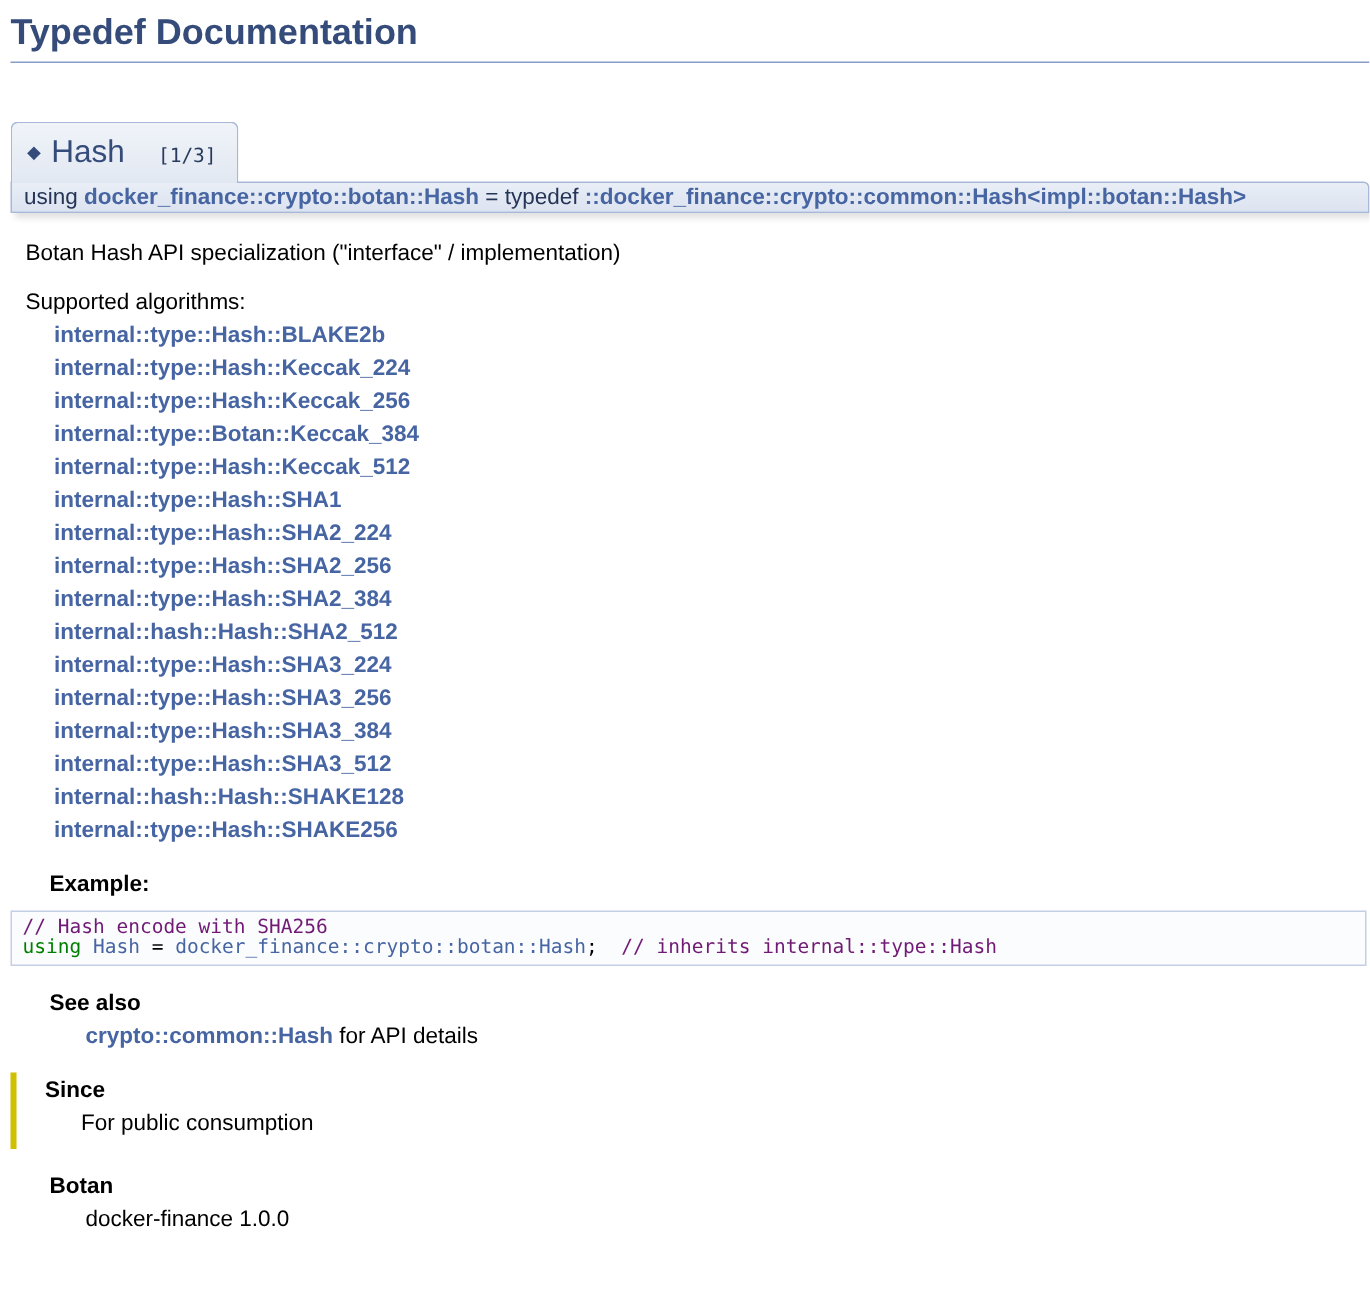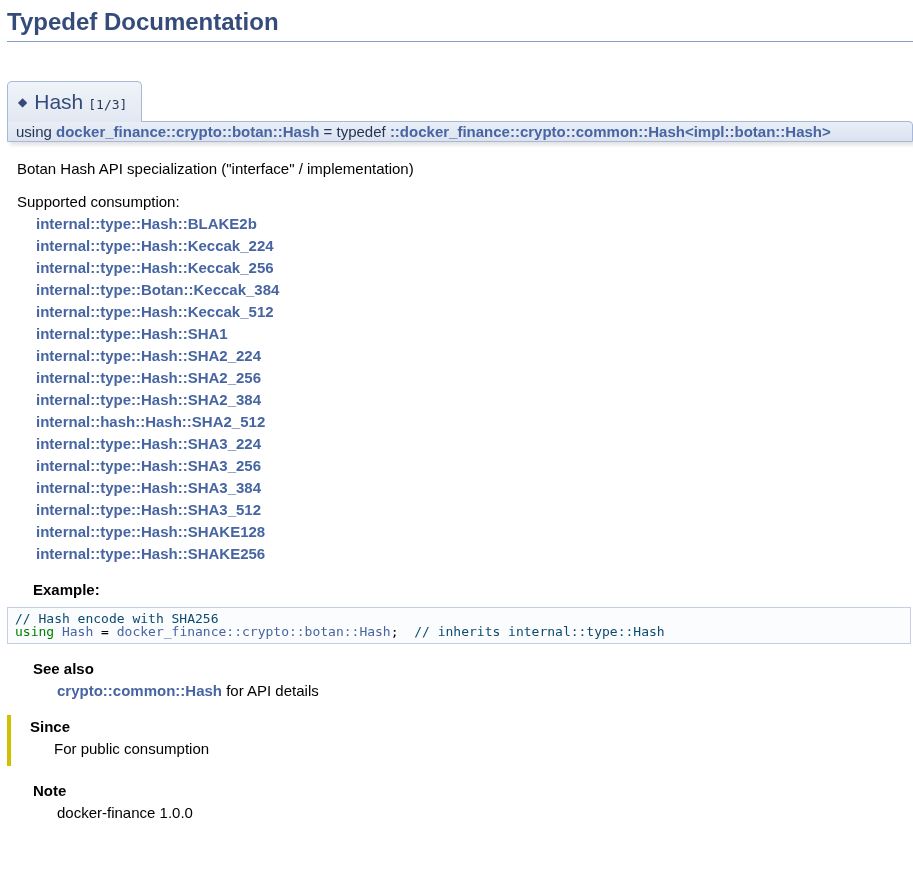--- a/index.html
+++ b/index.html
@@ -33,21 +33,21 @@
     border-top-right-radius: 5px;
     background: linear-gradient(to bottom, #f0f4f9, #e2e8f2);
     font-size: 21px;
     font-weight: 400;
     color: #354C7B;
     line-height: 1.25;
     position: relative;
     z-index: 2;
   }
   .permalink { font-size: 12px; color: #354C7B; margin-right: 7px; vertical-align: 3px; text-decoration: none; cursor: pointer; }
-  .overload { font-family: "DejaVu Sans Mono", "Liberation Mono", monospace; font-size: 13px; color: #283A5D; margin-left: 5px; text-align: center; }
+  .overload { font-family: "DejaVu Sans Mono", "Liberation Mono", monospace; font-size: 13px; color: #283A5D; margin-left: 22px; text-align: center; }
 
   .memitem { position: relative; z-index: 1; }
   .memproto {
     border: 1px solid #A8B8D9;
     border-top-right-radius: 4px;
     background: linear-gradient(to bottom, #e9eef6, #dce3f0);
     padding: 1px 8px;
     color: #253555;
     box-shadow: 3px 3px 4px rgba(0,0,0,0.12);
     white-space: pre;
@@ -66,21 +66,21 @@
   .fragment {
     margin: 9px -8px 4px -10px;
     padding: 4px 7px 5px 7px;
     background: #FBFCFD;
     border: 1px solid #C4CFE5;
     font-family: "DejaVu Sans Mono", "Liberation Mono", monospace;
     font-size: 13px;
     line-height: 13px;
   }
   .fragment .line { white-space: pre; min-height: 13px; }
-  .comment { color: #0c4a6e; }
+  .comment { color: #701a75; }
   .keyword { color: #008000; }
   a.code { color: #4665A2; text-decoration: none; cursor: pointer; font-weight: normal; }
 </style>
 </head>
 <body>
 
 <div class="contents">
 
   <h2 class="groupheader">Typedef Documentation</h2>
 
@@ -88,37 +88,37 @@
     <h2 class="memtitle"><a class="permalink">◆</a><span>Hash</span><span class="overload">[1/3]</span></h2>
 
     <div class="memitem">
       <div class="memproto"><span>using </span><a class="el">docker_finance::crypto::botan::Hash</a><span> = typedef </span><a class="el">::docker_finance::crypto::common::Hash&lt;impl::botan::Hash&gt;</a></div>
 
       <div class="memdoc">
 
         <p>Botan Hash API specialization ("interface" / implementation)</p>
 
         <div class="algo-block">
-          <div>Supported consumption:</div>
+          <div>Supported algorithms:</div>
           <div class="algo-list">
             <a class="el">internal::type::Hash::BLAKE2b</a>
             <a class="el">internal::type::Hash::Keccak_224</a>
             <a class="el">internal::type::Hash::Keccak_256</a>
             <a class="el">internal::type::Botan::Keccak_384</a>
             <a class="el">internal::type::Hash::Keccak_512</a>
             <a class="el">internal::type::Hash::SHA1</a>
             <a class="el">internal::type::Hash::SHA2_224</a>
             <a class="el">internal::type::Hash::SHA2_256</a>
             <a class="el">internal::type::Hash::SHA2_384</a>
             <a class="el">internal::hash::Hash::SHA2_512</a>
             <a class="el">internal::type::Hash::SHA3_224</a>
             <a class="el">internal::type::Hash::SHA3_256</a>
             <a class="el">internal::type::Hash::SHA3_384</a>
             <a class="el">internal::type::Hash::SHA3_512</a>
-            <a class="el">internal::type::Hash::SHAKE128</a>
+            <a class="el">internal::hash::Hash::SHAKE128</a>
             <a class="el">internal::type::Hash::SHAKE256</a>
           </div>
         </div>
 
         <dl class="section example">
           <dt>Example:</dt>
         </dl>
 
         <div class="fragment">
             <div class="line"><span class="comment">// Hash encode with SHA256</span></div>
@@ -129,21 +129,21 @@
           <dt>See also</dt>
           <dd><a class="el">crypto::common::Hash</a><span> for API details</span></dd>
         </dl>
 
         <dl class="section note">
           <dt>Since</dt>
           <dd>For public consumption</dd>
         </dl>
 
         <dl class="section since">
-          <dt>Note</dt>
+          <dt>Botan</dt>
           <dd>docker-finance 1.0.0</dd>
         </dl>
 
       </div>
     </div>
   </div>
 
 </div>
 
 </body></html>

